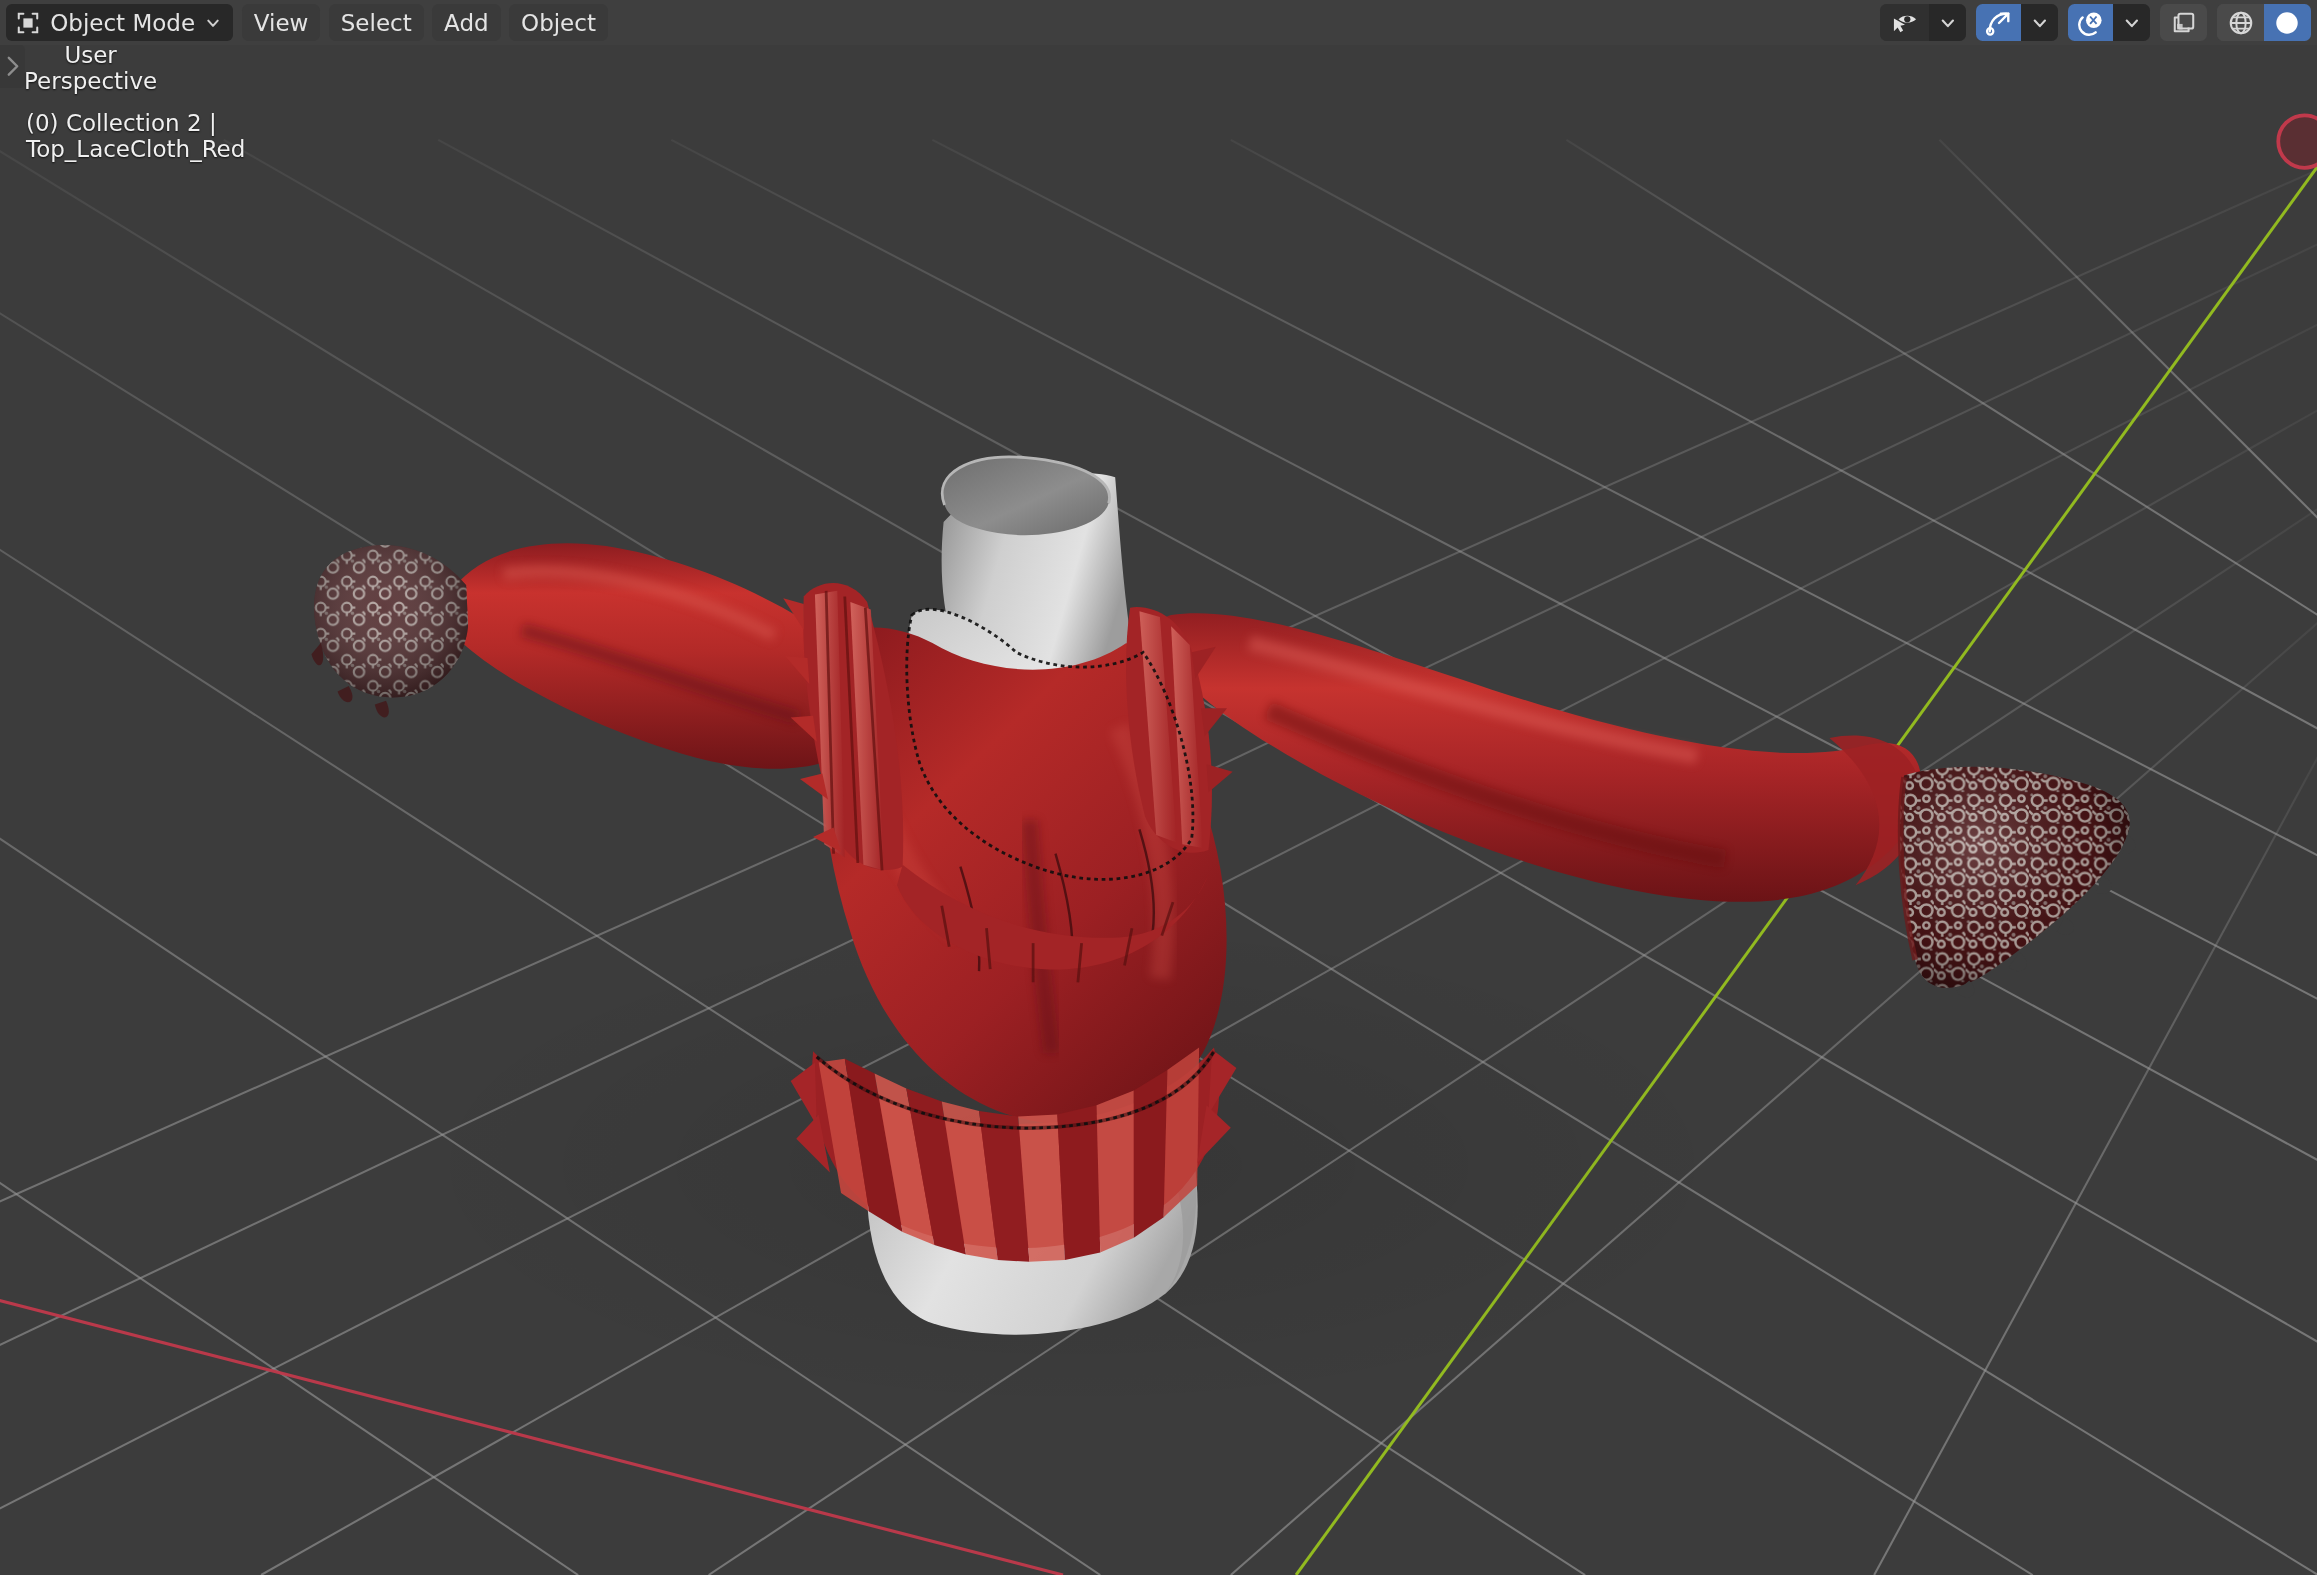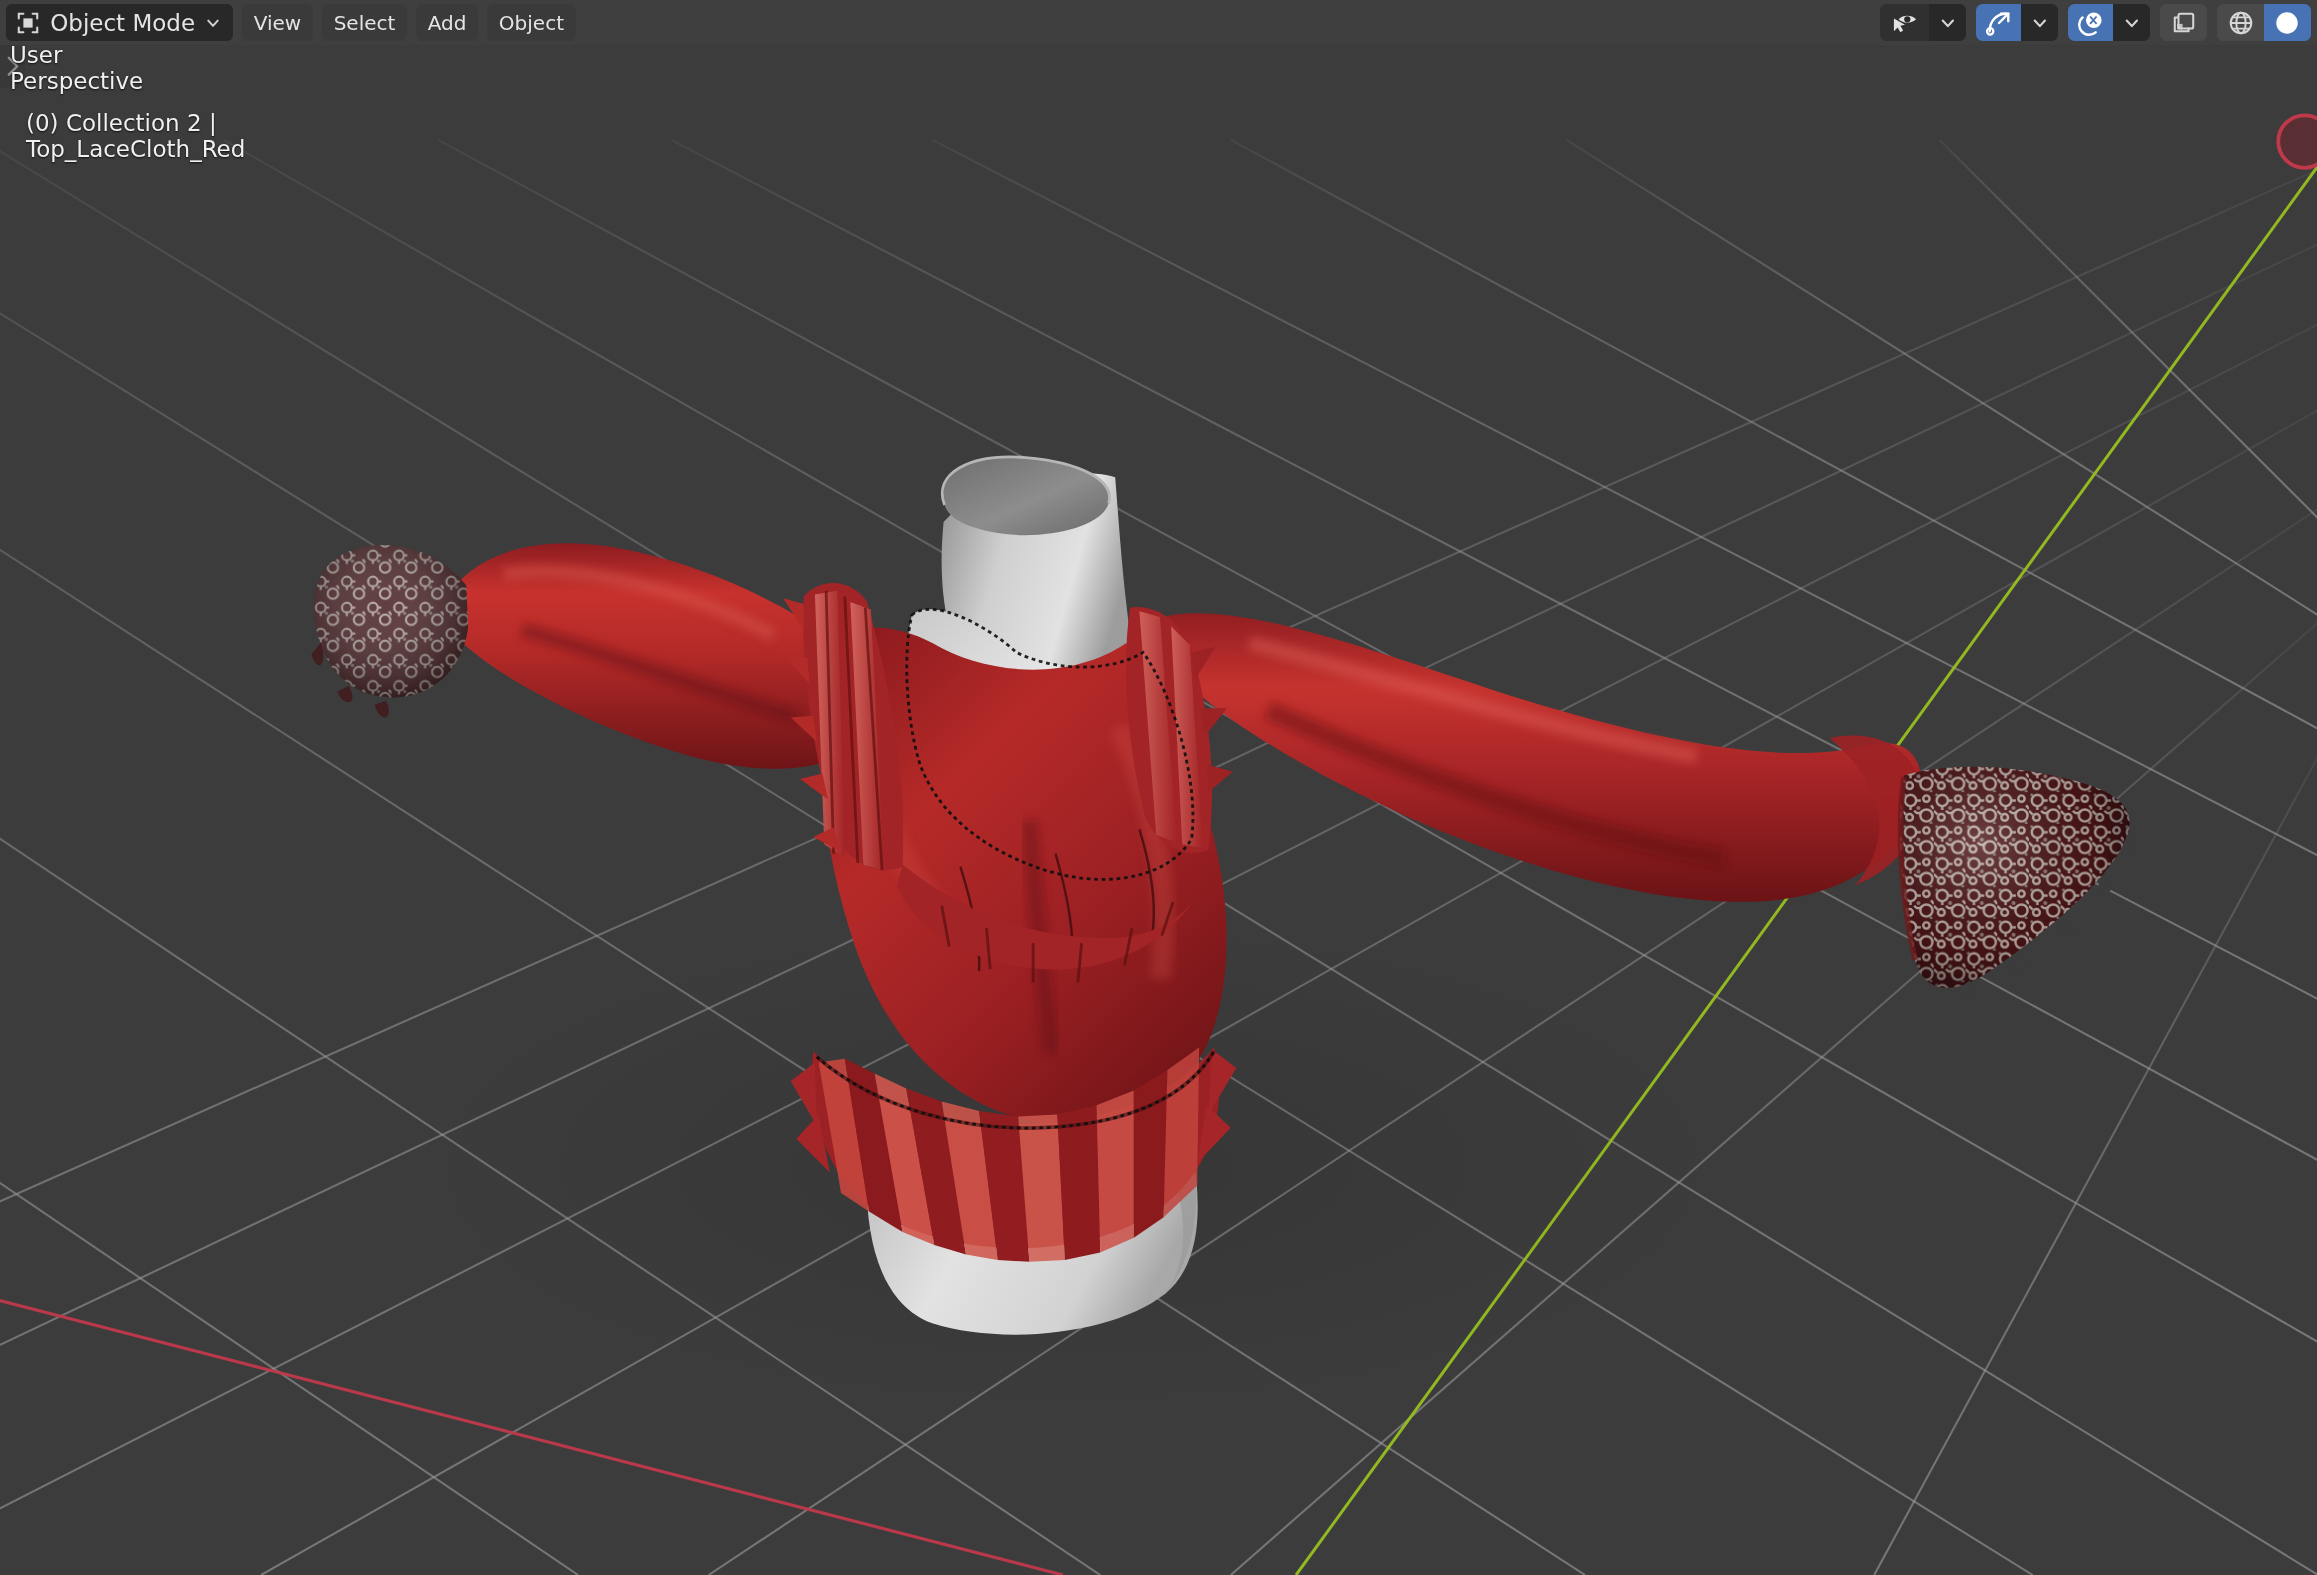--- a/index.html
+++ b/index.html
@@ -25,21 +25,21 @@
   .hdr-left{display:flex;align-items:center;gap:8.4px;}
   .hdr-right{margin-left:auto;display:flex;align-items:center;gap:10.3px;padding-right:1.9px;}
 
   .mode-btn{
     display:flex;align-items:center;gap:10.3px;
     height:37px;padding:0 12px 0 10.3px;border-radius:6px;
     background:#282828;color:#e4e4e4;font-size:23px;cursor:pointer;
   }
   .menu-btn{
     height:37px;display:flex;align-items:center;padding:0 12px;
-    border-radius:6.5px;background:#3a3a3a;color:#e4e4e4;font-size:20px;cursor:pointer;
+    border-radius:6.5px;background:#3a3a3a;color:#e4e4e4;font-size:23px;cursor:pointer;
   }
   .grp-seg{
     display:flex;align-items:center;justify-content:center;
     height:37px;background:#303030;cursor:pointer;
   }
   .grp-seg.on{background:#4772b3;}
   .grp-seg.wide{padding:0 8.4px;}
   .grp-seg.arrow{width:37px;background:#282828;}
   .pill{border-radius:6.5px;overflow:hidden;display:flex;align-items:center;height:37px;background:#3a3a3a;}
 
@@ -434,21 +434,21 @@
       <circle cx="40" cy="40" r="28" fill="#5a2f33" stroke="#c0394b" stroke-width="4"></circle>
     </svg>
   </div>
 
   <div id="overlay">
     <div id="side-toggle">
       <svg class="ic" width="14" height="20.5" viewBox="0 0 15 22">
         <path d="M3 2 L12 11 L3 20" fill="none" stroke="#8d8d8d" stroke-width="2.6" stroke-linecap="round" stroke-linejoin="round"></path>
       </svg>
     </div>
-    <div class="ov-text" id="ov-persp" style="padding-left:10px;">User Perspective</div>
+    <div class="ov-text" id="ov-persp" style="padding-left:24px;text-align:center;">User Perspective</div>
     <div class="ov-text" id="ov-obj" style="padding-left:26px;margin-top:44px;">(0) Collection 2 | Top_LaceCloth_Red</div>
   </div>
 </div>
 
 <div id="header">
 
   <div class="hdr-left">
 
     <div class="mode-btn">
       <svg class="ic" width="24" height="24" viewBox="0 0 26 26">

